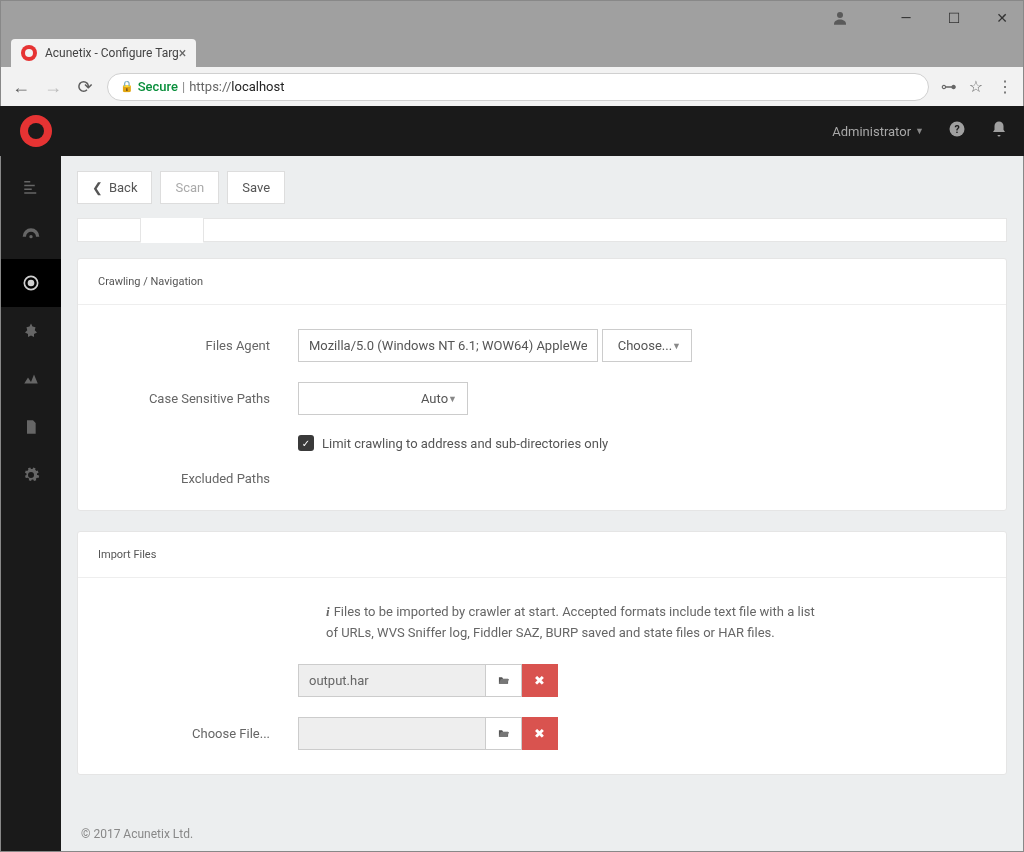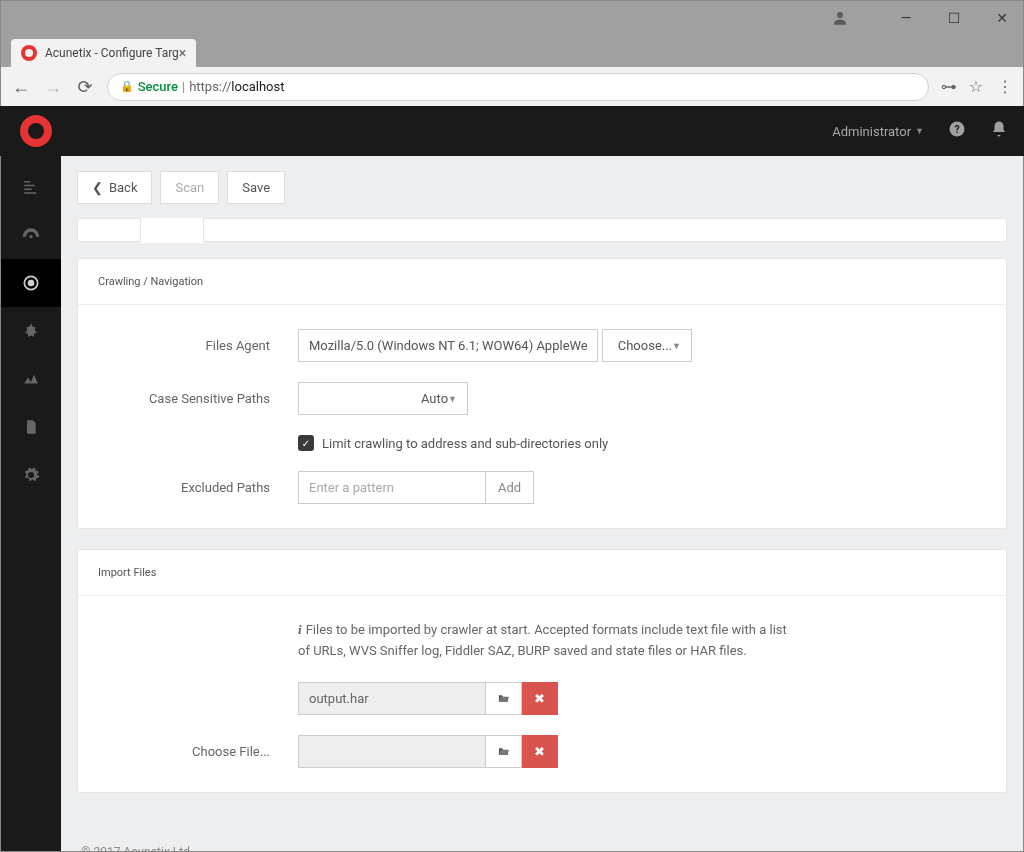--- a/index.html
+++ b/index.html
@@ -55,21 +55,21 @@
 .panel-header { padding: 16px 20px; font-size: 11px; color: #555; border-bottom: 1px solid #eee; }
 .panel-body { padding: 24px 20px 24px; }
 
 .form-row { display: flex; align-items: center; margin-bottom: 20px; }
 .form-label { width: 200px; text-align: right; padding-right: 28px; font-size: 13px; color: #666; }
 .form-control { flex: 1; max-width: 500px; display: flex; gap: 4px; }
 
 .input { border: 1px solid #ccc; padding: 8px 10px; font-size: 13px; color: #555; background: #fff; }
 .input.readonly { background: #eee; color: #666; }
 .input::placeholder { color: #aaa; }
-.form-info { font-size: 13px; color: #666; line-height: 1.6; max-width: 500px; }
+.form-info { font-size: 13px; color: #666; line-height: 1.6; max-width: 500px; margin-left: 28px; }
 .info-i { font-weight: bold; font-family: serif; margin-right: 4px; font-style: italic; }
 
 .select-like { border: 1px solid #ccc; padding: 8px 10px; font-size: 13px; color: #555; display: flex; align-items: center; justify-content: flex-end; min-width: 170px; }
 .caret-dn { font-size: 9px; color: #888; }
 
 .checkbox-row { display: flex; align-items: center; gap: 8px; font-size: 13px; color: #555; }
 .chk { width: 16px; height: 16px; background: #3a3a3a; border-radius: 3px; display: flex; align-items: center; justify-content: center; color: #fff; font-size: 10px; }
 
 .input-group { display: flex; max-width: 400px; }
 .input-group .input { flex: 1; }
@@ -226,26 +226,20 @@
           <div class="form-row">
             <div class="form-label"></div>
             <div class="form-control checkbox-row">
               <div class="chk">✓</div>
               <span>Limit crawling to address and sub-directories only</span>
             </div>
           </div>
 
           <div class="form-row" style="margin-bottom:0">
             <div class="form-label">Excluded Paths</div>
-            <div class="form-control">
-              <div class="input-group" style="max-width:400px">
-                <input class="input" placeholder="Enter a pattern" style="">
-                <div class="addon">Add</div>
-              </div>
-            </div>
           </div>
         </div>
       </div>
 
       <div class="panel">
         <div class="panel-header">Import Files</div>
         <div class="panel-body">
           <div class="form-row" style="align-items:flex-start">
             <div class="form-label"></div>
             <div class="form-info">

